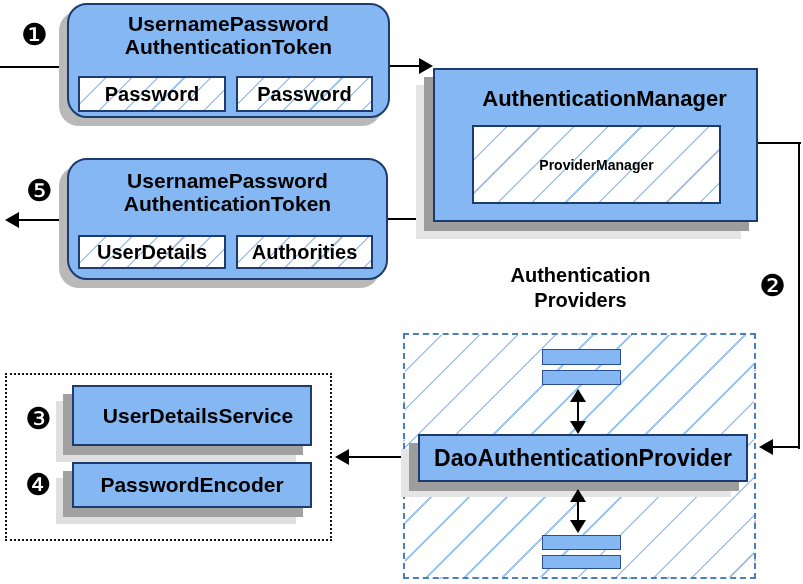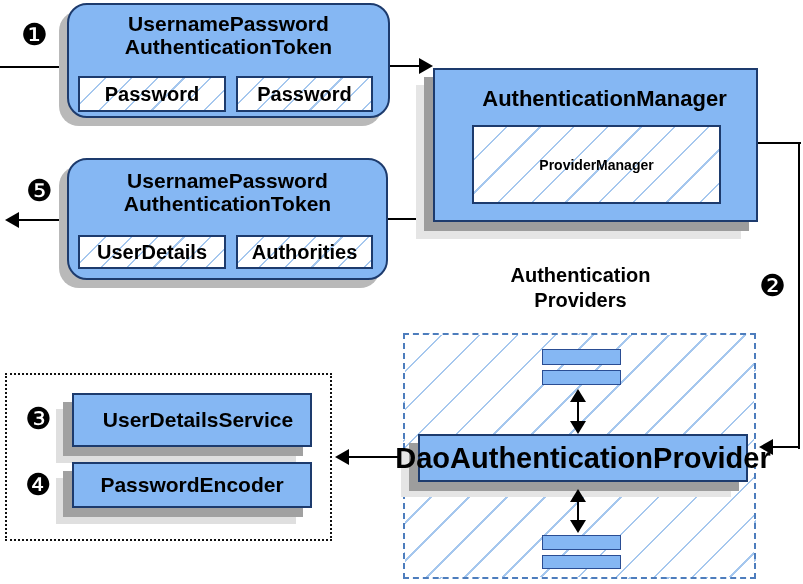--- a/index.html
+++ b/index.html
@@ -115,29 +115,29 @@
 
   <div class="bar" style="left:542px;top:349px;width:79px;height:16px;"></div>
   <div class="bar" style="left:542px;top:370px;width:79px;height:15px;"></div>
 
   <div class="dbl" style="left:569px;top:389px;height:45px;">
     <div class="up"></div>
     <div class="shaft"></div>
     <div class="down"></div>
   </div>
 
-  <div class="bluebox ctr" style="left:418px;top:434px;width:330px;height:48px;font-weight:bold;font-size:29px;
+  <div class="bluebox ctr" style="left:418px;top:434px;width:330px;height:48px;font-weight:bold;font-size:23px;
        box-shadow:-9px 9px 0 0 var(--shadow-dark),-17px 15px 0 0 var(--shadow-light);">DaoAuthenticationProvider</div>
 
   <div class="dbl" style="left:569px;top:489px;height:44px;">
     <div class="up"></div>
     <div class="shaft"></div>
     <div class="down"></div>
   </div>
 
   <div class="bar" style="left:542px;top:535px;width:79px;height:15px;"></div>
   <div class="bar" style="left:542px;top:555px;width:79px;height:14px;"></div>
 
   <div class="dotted-group" style="left:5px;top:373px;width:327px;height:168px;"></div>
-  <div class="svcbox ctr" style="left:72px;top:393px;width:240px;height:54px;padding-left:12px;">UserDetailsService</div>
+  <div class="svcbox ctr" style="left:72px;top:385px;width:240px;height:61px;padding-left:12px;">UserDetailsService</div>
   <div class="svcbox ctr" style="left:72px;top:462px;width:240px;height:46px;">PasswordEncoder</div>
 
 </div>
 
 </body></html>

